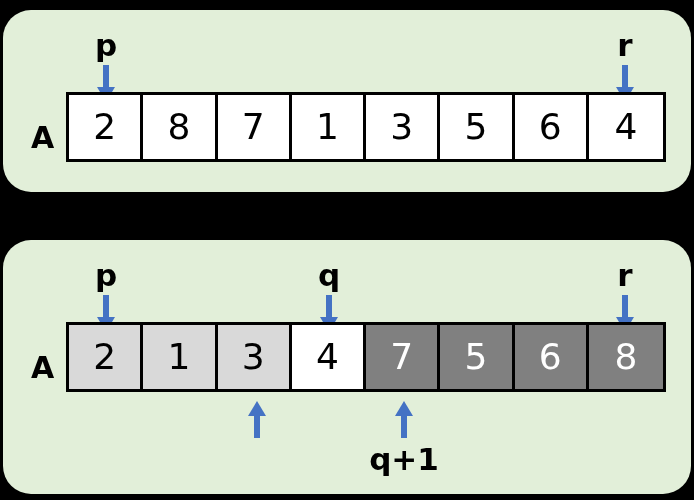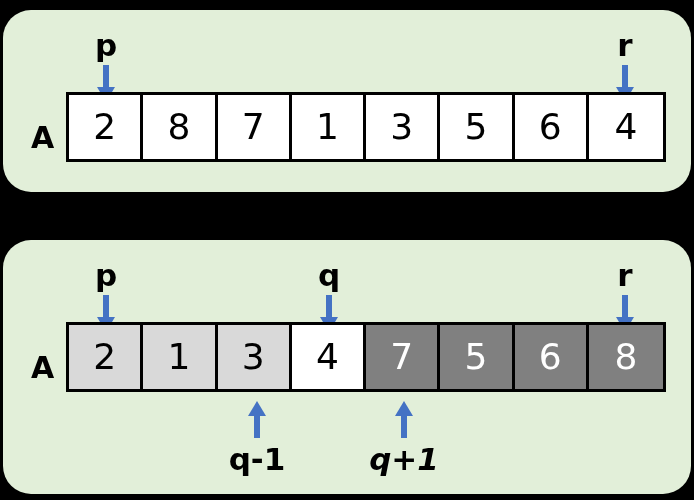--- a/index.html
+++ b/index.html
@@ -152,22 +152,21 @@
       <div class="cell dark">6</div>
       <div class="cell dark">8</div>
     </div>
 
   <div class="arrow" style="left:254px; top:160px;">
     <svg width="22" height="38" viewBox="0 0 22 38">
       <polygon points="2,16 20,16 11,1" fill="#4472C4"></polygon>
       <rect x="8" y="14" width="6" height="24" fill="#4472C4"></rect>
     </svg>
   </div>
-  <div class="ptr-label" style="left:254px; top:204px;">q-1</div>
 
   <div class="arrow" style="left:401px; top:160px;">
     <svg width="22" height="38" viewBox="0 0 22 38">
       <polygon points="2,16 20,16 11,1" fill="#4472C4"></polygon>
       <rect x="8" y="14" width="6" height="24" fill="#4472C4"></rect>
     </svg>
   </div>
-  <div class="ptr-label" style="left:401px; top:204px;font-style:italic;">q+1</div>
+  <div class="ptr-label" style="left:401px; top:204px;">q+1</div>
 </div>
 
 </body></html>

